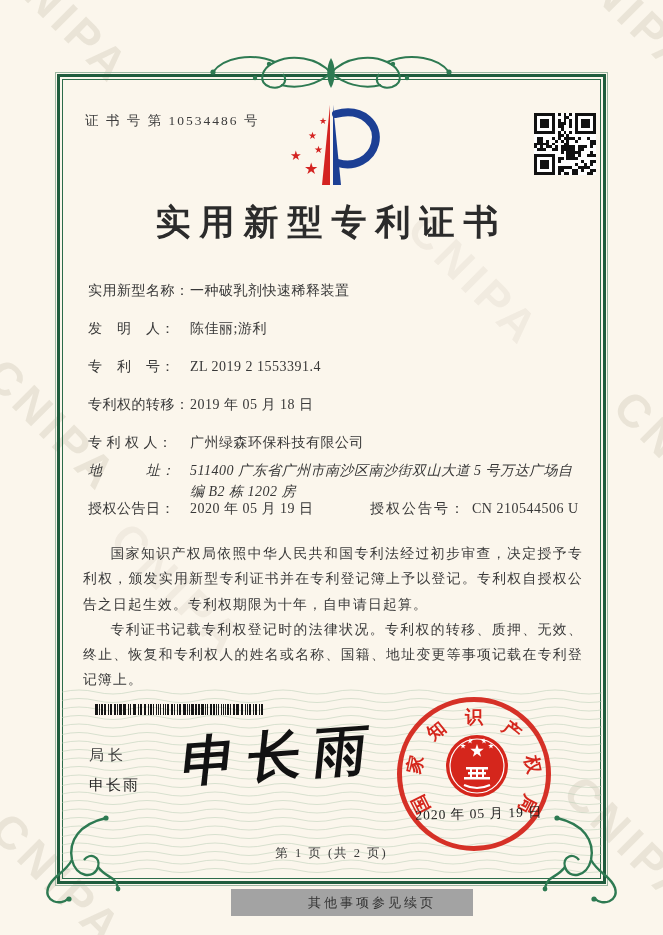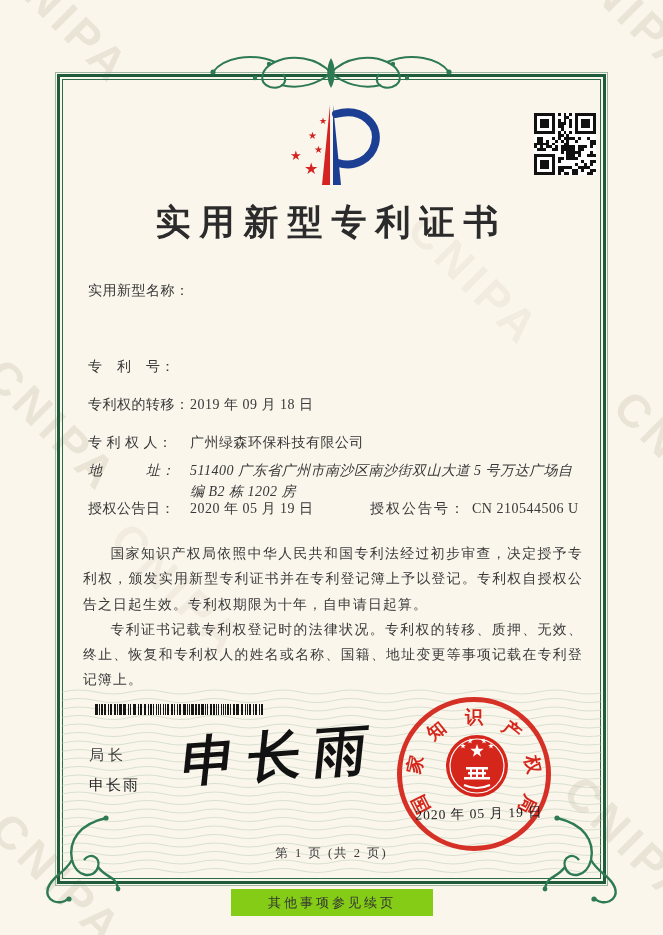--- a/index.html
+++ b/index.html
@@ -60,22 +60,22 @@
   .seal-ring span{position:absolute;left:50%;top:3px;font-size:18px;font-weight:700;
         color:#d5261c;transform-origin:center 72px;}
   .seal-emblem{position:absolute;left:40px;top:29px;}
   .seal-date{position:absolute;left:-12px;top:103px;width:178px;text-align:center;
         font-size:13.5px;color:#1b1b1b;letter-spacing:1px;transform:rotate(-1.5deg);}
 
   .page-info{position:absolute;z-index:2;left:0;top:845px;width:663px;text-align:center;
         font-size:12.5px;letter-spacing:2px;color:#3a3a3a;}
 
   .note-strip{position:absolute;z-index:2;left:231px;top:889px;width:202px;height:27px;
-        background:#84cc16;text-align:center;line-height:27px;font-size:13px;
-        letter-spacing:3px;color:#333;}
+        background:#a3a3a3;text-align:center;line-height:27px;font-size:13px;
+        letter-spacing:3px;color:#333;padding-left:40px;}
 </style>
 </head>
 <body>
 
 <div class="page">
 
   <div class="wm" style="left:-18px;top:-10px;">CNIPA</div>
   <div class="wm" style="left:548px;top:-16px;">CNIPA</div>
   <div class="wm light" style="left:392px;top:252px;">CNIPA</div>
   <div class="wm" style="left:-30px;top:398px;">CNIPA</div>
@@ -130,20 +130,21 @@
         <path d="M62,53 C70,64 80,62 82,74"></path>
       </g>
       <g fill="#2e7a52">
         <circle cx="70" cy="4" r="2.6"></circle>
           <circle cx="33" cy="85" r="2.6"></circle>
           <circle cx="82" cy="75" r="2.4"></circle>
       </g>
     </g>
   </svg>
 
+  <div class="cert-no">证 书 号 第 10534486 号</div>
 
   <div class="logo">
     <svg width="104" height="94" viewBox="0 0 104 94">
       <polygon points="49,6 41,86 49,86" fill="#d42321"></polygon>
       <polygon points="52,6 52,86 60,86" fill="#1c3f94"></polygon>
       <path d="M55,15 C82,8 99,26 94,45 C90,60 74,69 57,64" stroke="#1c3f94" stroke-width="8" fill="none" stroke-linecap="round"></path>
     </svg>
     <span class="star" style="left:38px;top:18px;font-size:9px;">★</span>
     <span class="star" style="left:27px;top:32px;font-size:10px;">★</span>
     <span class="star" style="left:33px;top:46px;font-size:10px;">★</span>
@@ -288,27 +289,33 @@
       <rect x="13" y="20" width="1" height="1" fill="#111"></rect>
       <rect x="14" y="20" width="1" height="1" fill="#111"></rect>
       <rect x="18" y="20" width="1" height="1" fill="#111"></rect>
       <rect x="19" y="20" width="1" height="1" fill="#111"></rect>
     </svg>
 
   <div class="title">实用新型专利证书</div>
 
   <div class="row" style="top:280px;">
     <span class="lbl">实用新型名称：</span>
+    <span class="val">一种破乳剂快速稀释装置</span>
+  </div>
+  <div class="row" style="top:318px;">
+    <span class="lbl">发　明　人：</span>
+    <span class="val">陈佳丽;游利</span>
   </div>
   <div class="row" style="top:356px;">
     <span class="lbl">专　利　号：</span>
+    <span class="val">ZL 2019 2 1553391.4</span>
   </div>
   <div class="row" style="top:394px;">
     <span class="lbl">专利权的转移：</span>
-    <span class="val">2019 年 09 月 18 日</span>
+    <span class="val">2019 年 05 月 18 日</span>
   </div>
   <div class="row" style="top:432px;">
     <span class="lbl">专 利 权 人：</span>
     <span class="val">广州绿森环保科技有限公司</span>
   </div>
   <div class="row" style="top:460px;font-style:italic;">
     <span class="lbl">地　　　址：</span>
     <span class="val val-wrap">511400 广东省广州市南沙区南沙街双山大道 5 号万达广场自编 B2 栋 1202 房</span>
   </div>
   <div class="row" style="top:498px;">

